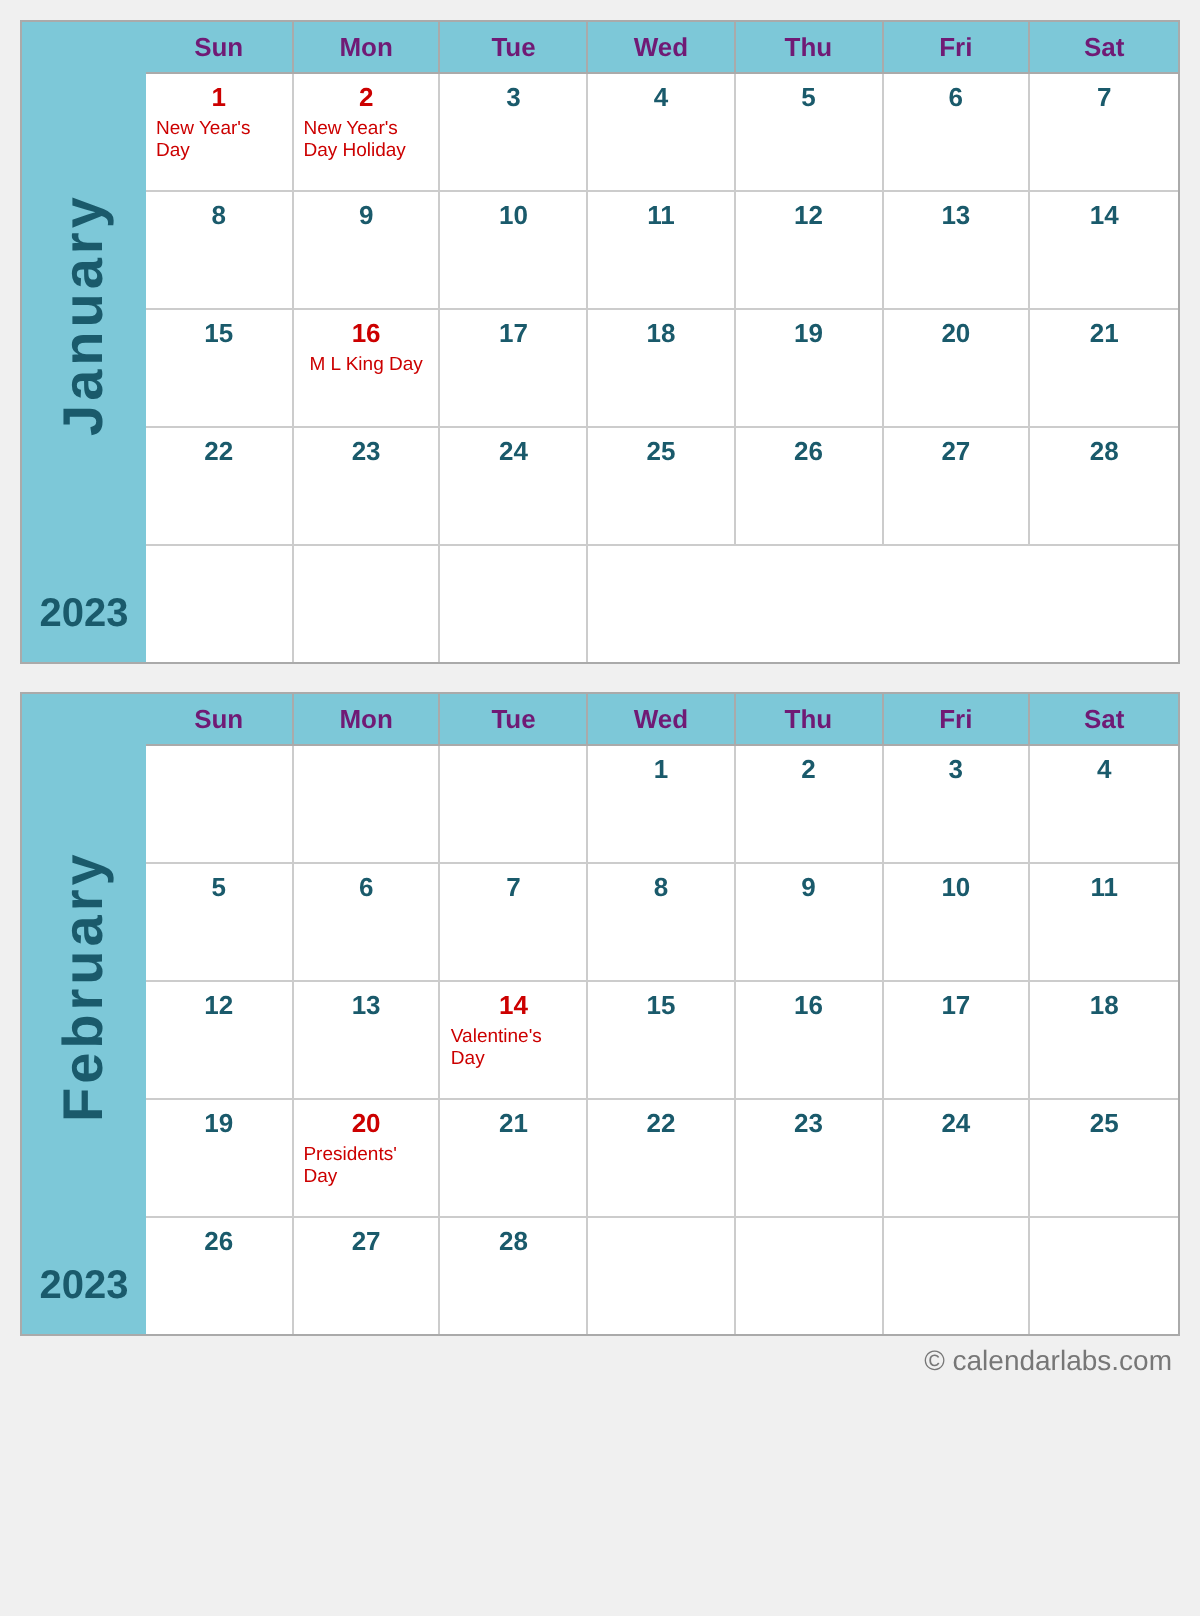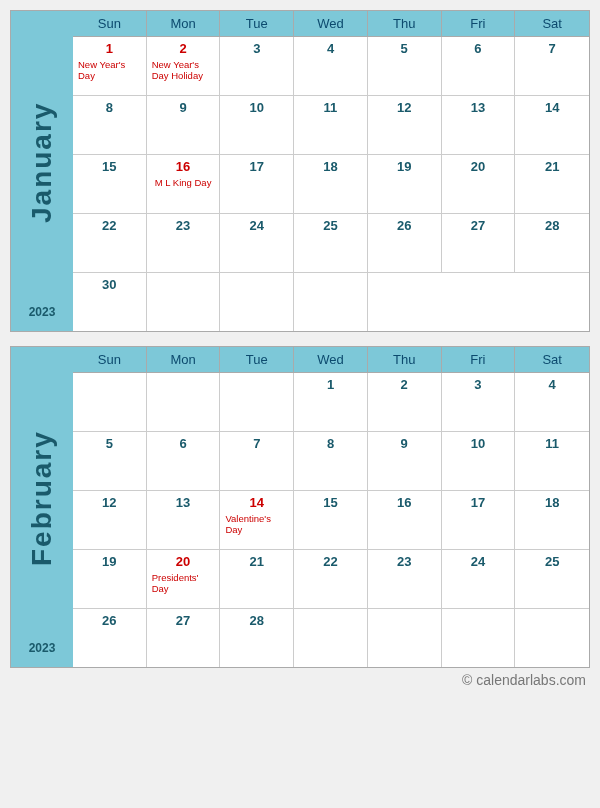--- a/index.html
+++ b/index.html
@@ -37,41 +37,41 @@
       font-size: 28px;
       font-weight: bold;
       color: #1a5a6b;
       letter-spacing: 2px;
       flex: 1;
       display: flex;
       align-items: center;
       justify-content: center;
     }
     .month-year {
-      font-size: 12px;
+      font-size: 20px;
       font-weight: bold;
       color: #1a5a6b;
       margin-bottom: 4px;
     }
     .calendar-grid-col {
       flex: 1;
       display: flex;
       flex-direction: column;
     }
     .day-headers {
       display: grid;
       grid-template-columns: repeat(7, 1fr);
       background: #7dc8d8;
       border-bottom: 1px solid #aaa;
     }
     .day-header {
       text-align: center;
-      font-weight: normal;
+      font-weight: bold;
       font-size: 13px;
-      color: #0c4a6e;
+      color: #701a75;
       padding: 5px 0;
       border-right: 1px solid #aaa;
     }
     .day-header:last-child { border-right: none; }
     .weeks {
       display: flex;
       flex-direction: column;
       flex: 1;
     }
     .week-row {
@@ -222,23 +222,20 @@
               <div class="day-num">26</div>
             </div>
             <div class="day-cell">
               <div class="day-num">27</div>
             </div>
             <div class="day-cell">
               <div class="day-num">28</div>
             </div>
           </div>
           <div class="week-row">
-            <div class="day-cell">
-              <div class="day-num">30</div>
-            </div>
             <div class="day-cell"></div>
             <div class="day-cell"></div>
             <div class="day-cell"></div>
             <div class="day-cell"></div>
           </div>
         </div>
       </div>
     </div>
     <div class="month-block">
       <div class="month-label-col">

